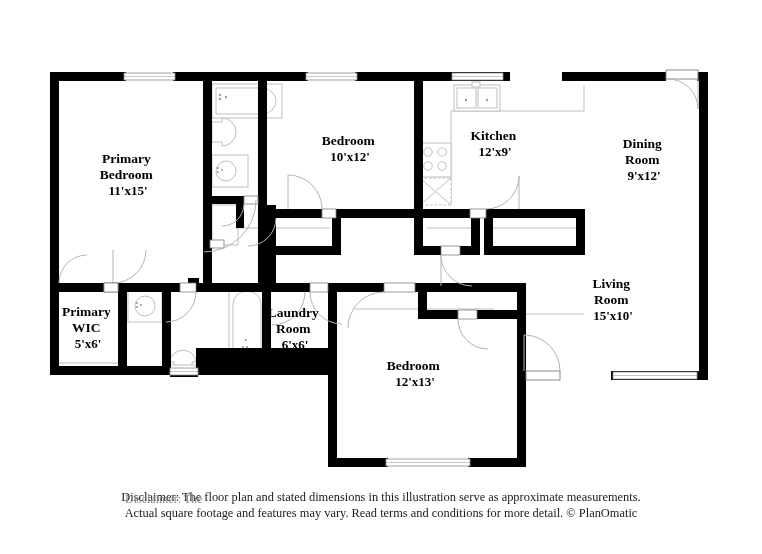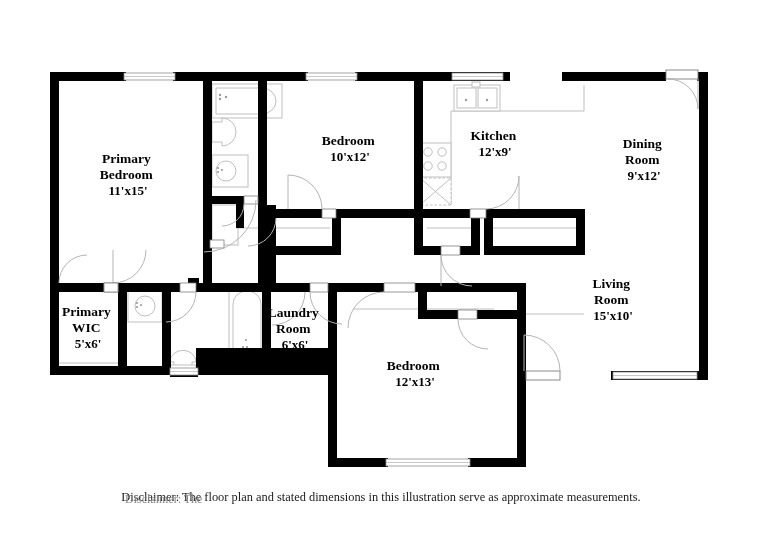--- a/index.html
+++ b/index.html
@@ -369,14 +369,15 @@
       <tspan x="415" dy="0">Bedroom</tspan>
       <tspan x="415" dy="16" class="dim">12'x13'</tspan>
     </text>
   </g>
 
 </svg>
 </div>
 
 <div class="disclaimer">
   <span class="line">Disclaimer: The floor plan and stated dimensions in this illustration serve as approximate measurements.</span>
+  <span class="line">Actual square footage and features may vary. Read terms and conditions for more detail. © PlanOmatic</span>
 </div>
 <div class="ghost">Disclaimer: The</div>
 
 </body></html>

